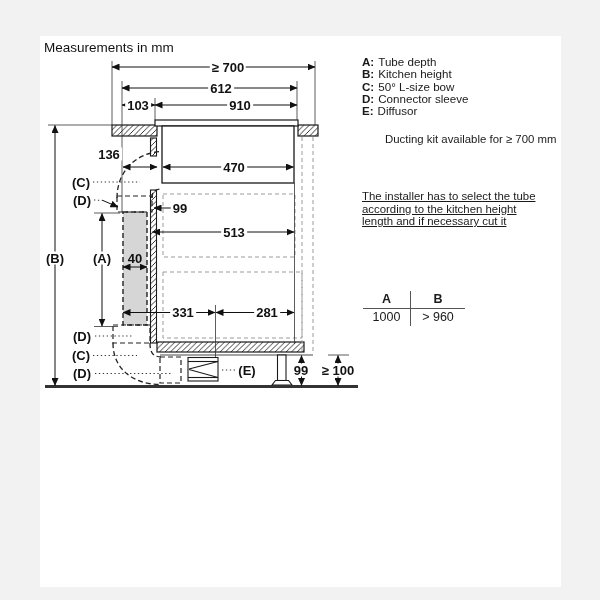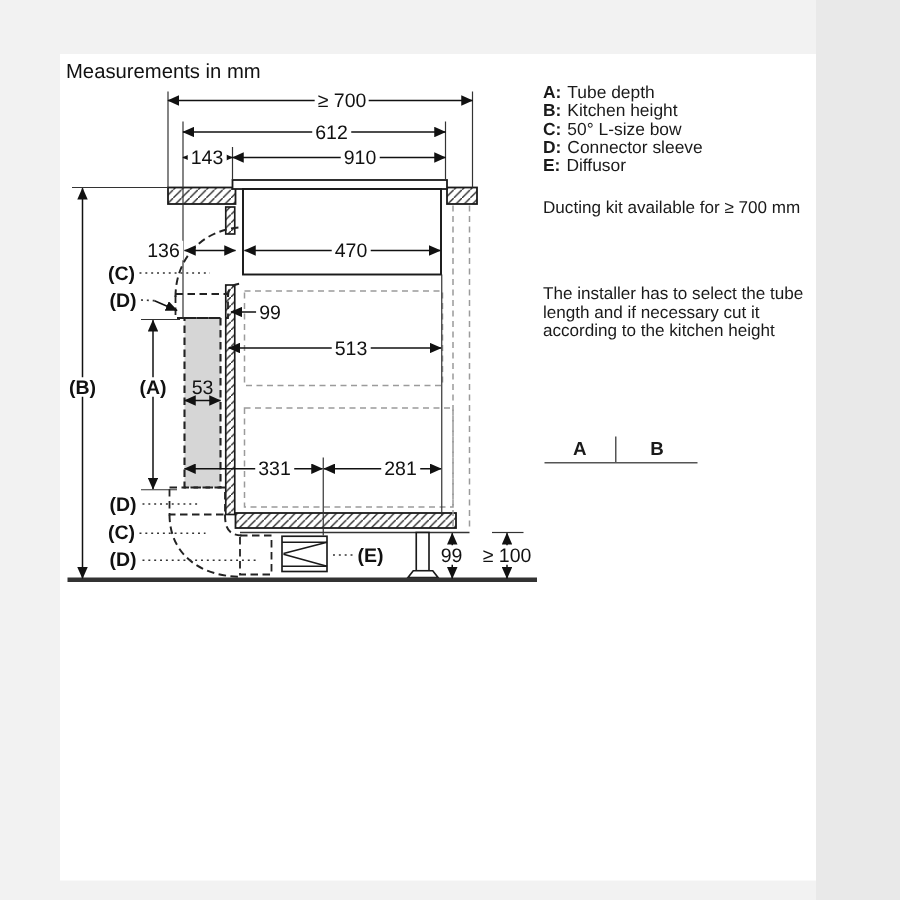--- a/index.html
+++ b/index.html
@@ -1,30 +1,30 @@
 <!DOCTYPE html>
 <html><head>
 <meta charset="utf-8">
 <style>
   html,body{margin:0;padding:0;background:#e9e9e9;}
-  .page{position:relative;width:544px;height:600px;background:#f2f2f2;overflow:hidden;
+  .page{position:relative;width:600px;height:600px;background:#f2f2f2;overflow:hidden;
         font-family:"Liberation Sans","DejaVu Sans",sans-serif;color:#1a1a1a;}
   .panel{position:absolute;left:40px;top:36px;width:521px;height:551px;background:#ffffff;}
   svg.drawing{position:absolute;left:0;top:0;}
   .lbl{position:absolute;transform:translate(-50%,-50%);font-size:13px;line-height:13px;
-       white-space:nowrap;color:#111;}
+       white-space:nowrap;color:#111;font-weight:bold;}
   .lbl.bg{background:#fff;padding:0 2px;}
   .lbl.bold{font-weight:bold;}
   .title{position:absolute;left:44px;top:40px;font-size:13.5px;color:#111;}
   .legend{position:absolute;left:362px;top:56px;font-size:11.6px;line-height:12.3px;}
   .legend .row{display:flex;}
   .legend .key{font-weight:bold;margin-right:4px;}
   .note{position:absolute;left:362px;width:190px;font-size:11.4px;line-height:12.5px;}
-  .note1{top:133px;}
-  .note2{top:190px;}
+  .note1{top:133px;margin-left:23px;}
+  .note2{top:190px;text-decoration:underline;}
   .tbl{position:absolute;left:363px;top:291px;font-size:12.5px;}
   .tbl .trow{display:flex;}
   .tbl .cell{width:47px;text-align:center;line-height:17px;height:17px;}
   .tbl .cell.cb{width:54px;}
   .tbl .ca{border-right:1px solid #555;}
   .tbl .hline{border-bottom:1px solid #555;}
   .tbl .head{font-weight:bold;}
 </style>
 </head>
 <body>
@@ -129,27 +129,27 @@
       <line x1="93" y1="355.5" x2="137" y2="355.5"></line>
       <line x1="95" y1="373.5" x2="172" y2="373.5"></line>
       <line x1="222" y1="370" x2="242" y2="370"></line>
     </g>
   </svg>
 
   <div class="title">Measurements in mm</div>
 
   <span class="lbl bg" style="left:228px;top:67px">≥ 700</span>
   <span class="lbl bg" style="left:221px;top:88px">612</span>
-  <span class="lbl bg" style="left:138px;top:105px">143</span>
+  <span class="lbl bg" style="left:138px;top:105px">103</span>
   <span class="lbl bg" style="left:240px;top:105px">910</span>
-  <span class="lbl bg" style="left:109px;top:167px">136</span>
+  <span class="lbl bg" style="left:109px;top:154px">136</span>
   <span class="lbl bg" style="left:234px;top:167px">470</span>
   <span class="lbl bg" style="left:180px;top:208px">99</span>
   <span class="lbl bg" style="left:234px;top:232px">513</span>
-  <span class="lbl" style="left:135px;top:258px">53</span>
+  <span class="lbl" style="left:135px;top:258px">40</span>
   <span class="lbl bg" style="left:183px;top:312px">331</span>
   <span class="lbl bg" style="left:267px;top:312px">281</span>
   <span class="lbl bg" style="left:301px;top:370px">99</span>
   <span class="lbl bg" style="left:338px;top:370px">≥ 100</span>
 
   <span class="lbl bold" style="left:81px;top:182px">(C)</span>
   <span class="lbl bold" style="left:82px;top:200px">(D)</span>
   <span class="lbl bold bg" style="left:55px;top:258px">(B)</span>
   <span class="lbl bold bg" style="left:102px;top:258px">(A)</span>
   <span class="lbl bold" style="left:82px;top:336px">(D)</span>
@@ -178,23 +178,27 @@
         <span class="key">E:</span>
         <span>Diffusor</span>
       </div>
   </div>
 
   <div class="note note1">
     <div>Ducting kit available for ≥ 700 mm</div>
   </div>
   <div class="note note2">
     <div>The installer has to select the tube</div>
+    <div>according to the kitchen height</div>
     <div>length and if necessary cut it</div>
-    <div>according to the kitchen height</div>
   </div>
 
   <div class="tbl">
     <div class="trow hline head">
       <div class="cell ca">A</div>
       <div class="cell cb">B</div>
     </div>
+    <div class="trow">
+      <div class="cell ca">1000</div>
+      <div class="cell cb">&gt; 960</div>
+    </div>
   </div>
 </div>
 
 </body></html>

